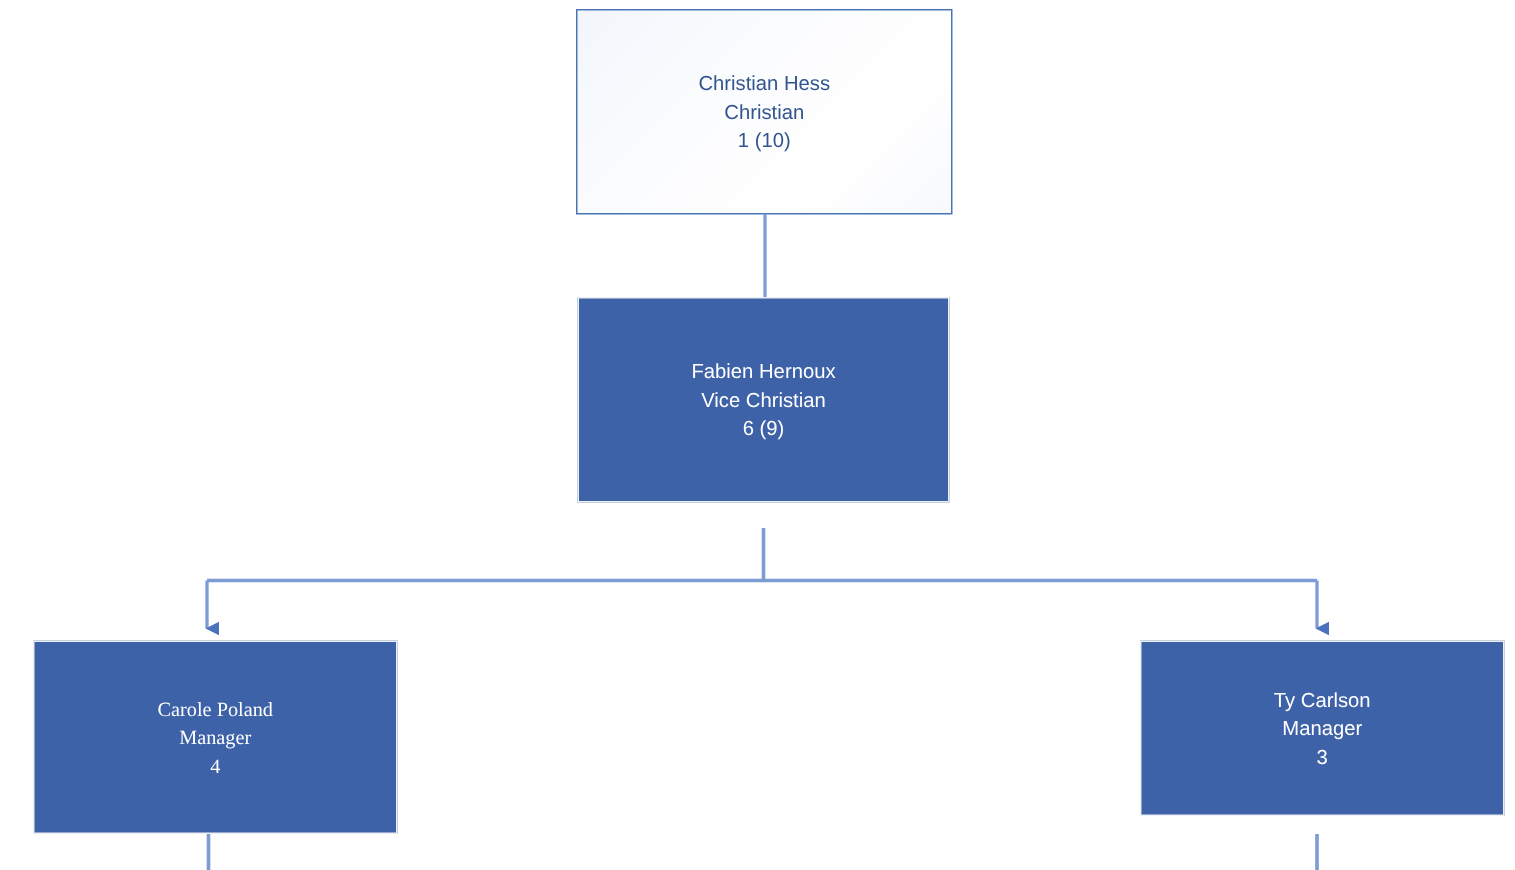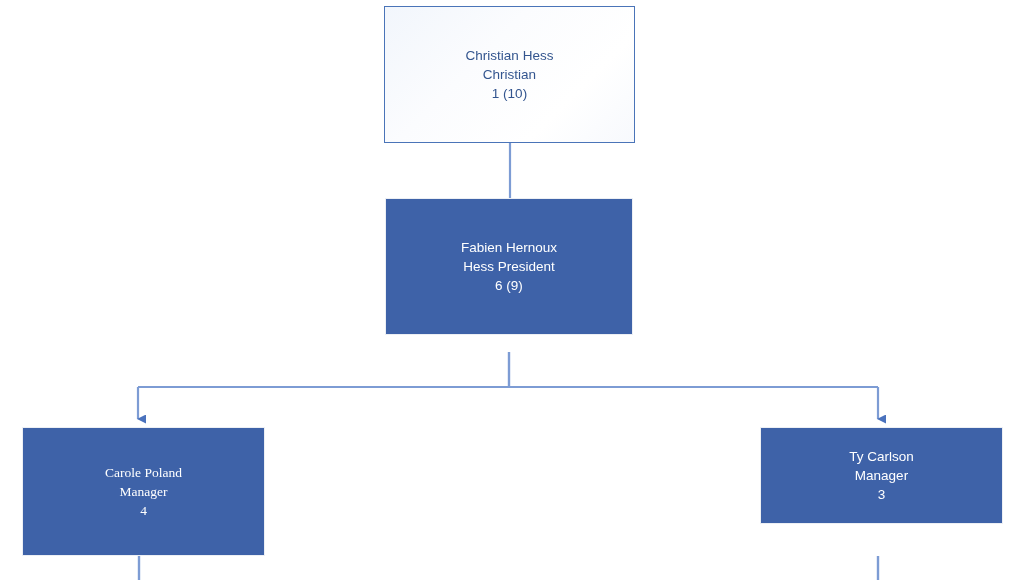--- a/index.html
+++ b/index.html
@@ -94,29 +94,29 @@
   </svg>
 
   <div class="node node-root" style="left:384px; top:6px; width:251px; height:137px;">
     <span class="node-line">Christian Hess</span>
     <span class="node-line">Christian</span>
     <span class="node-line">1 (10)</span>
   </div>
 
   <div class="node node-filled" style="left:385px; top:198px; width:248px; height:137px;">
     <span class="node-line">Fabien Hernoux</span>
-    <span class="node-line">Hess President</span>
+    <span class="node-line">Vice Christian</span>
     <span class="node-line">6 (9)</span>
   </div>
 
   <div class="node node-filled" style="left:22px; top:427px; width:243px; height:129px;font-family:Liberation Serif, serif;">
     <span class="node-line">Carole Poland</span>
     <span class="node-line">Manager</span>
     <span class="node-line">4</span>
   </div>
 
-  <div class="node node-filled" style="left:760px; top:427px; width:243px; height:97px;">
+  <div class="node node-filled" style="left:760px; top:427px; width:243px; height:117px;">
     <span class="node-line">Ty Carlson</span>
     <span class="node-line">Manager</span>
     <span class="node-line">3</span>
   </div>
 
 </div>
 
 </body></html>

